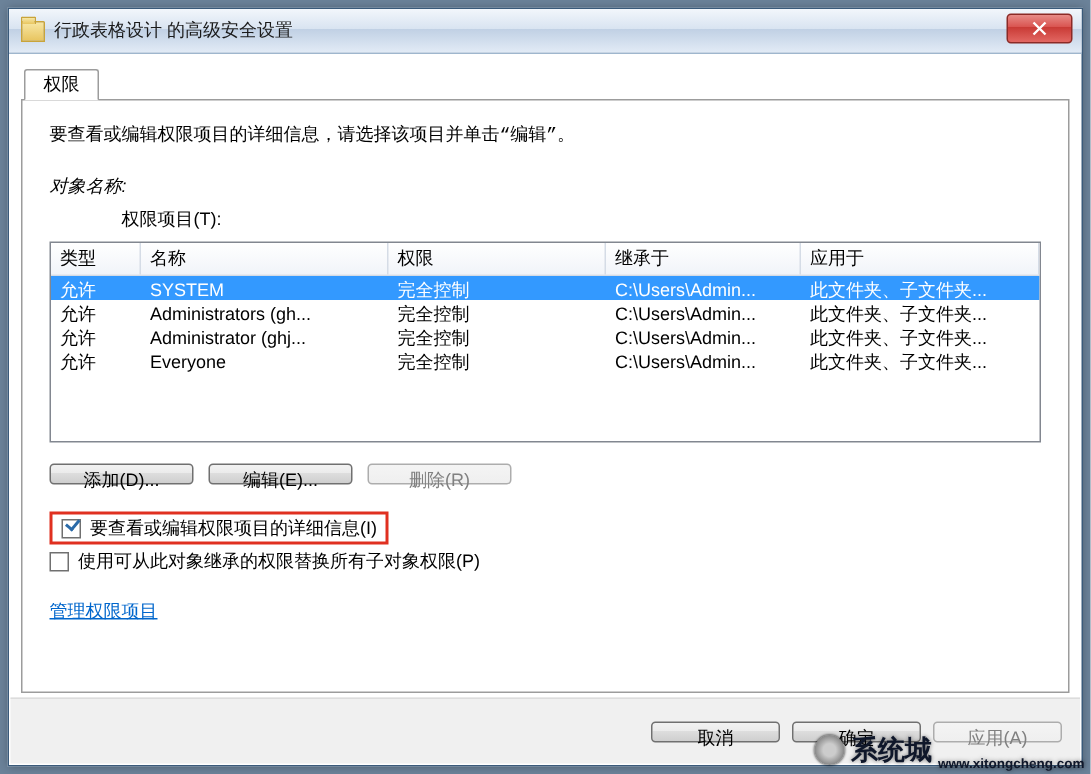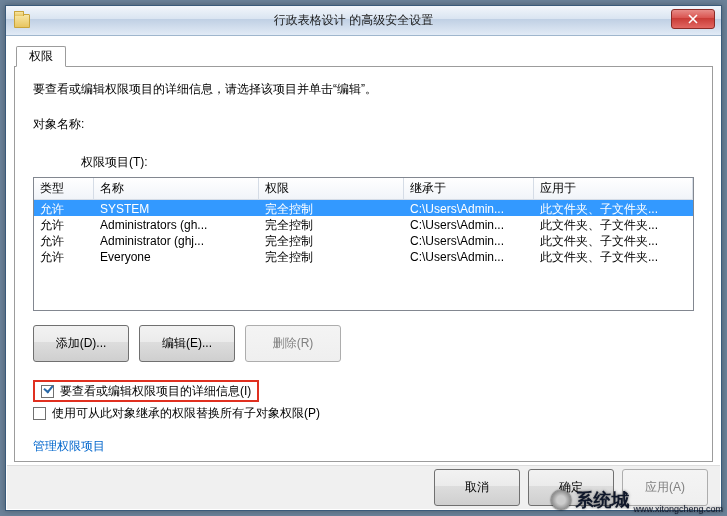--- a/index.html
+++ b/index.html
@@ -43,21 +43,20 @@
   width: 8px; height: 4px;
   background: linear-gradient(to bottom, #f7e6a3 0%, #e8c560 100%);
   border: 1px solid #c9a43a;
   border-bottom: none;
   border-radius: 1px 1px 0 0;
 }
 .titlebar .title {
   flex: 1;
   color: #1a1a1a;
   font-size: 12px;
-  text-align: center;
 }
 .close-btn {
   width: 44px; height: 20px;
   background: linear-gradient(to bottom, #e78b87 0%, #d9534f 45%, #c93b36 46%, #e26762 100%);
   border: 1px solid #8b2a26;
   border-radius: 3px;
   display: flex;
   align-items: center;
   justify-content: center;
   margin-right: 2px;
@@ -86,22 +85,22 @@
   z-index: 2;
   font-size: 12px;
 }
 .tabpane {
   position: absolute;
   left: 0; right: 0; top: 22px; bottom: 0;
   border: 1px solid #9c9c9c;
   background: #fff;
   padding: 14px 18px 10px 18px;
 }
-.hint { margin-bottom: 18px; }
-.obj-row { display: flex; margin-bottom: 21px; }
+.hint { margin-bottom: 18px; font-family: Liberation Mono, monospace; }
+.obj-row { display: flex; margin-bottom: 5px; font-style: italic; }
 .obj-label { width: 100px; }
 .list-label { margin-bottom: 6px; margin-left: 48px; }
 .listview {
   border: 1px solid #828790;
   height: 134px;
   overflow: hidden;
   background: #fff;
 }
 .lv-header {
   display: flex;
@@ -135,21 +134,21 @@
 .c2 { width: 145px; }
 .c3 { width: 130px; }
 .c4 { width: 150px; flex: 1; }
 .btnrow {
   margin-top: 14px;
   display: flex;
   gap: 10px;
 }
 .btn {
   min-width: 96px;
-  height: 37px;
+  height: 14px;
   line-height: 21px;
   border: 1px solid #707070;
   border-radius: 3px;
   background: linear-gradient(to bottom, #f2f2f2 0%, #ebebeb 45%, #dddddd 46%, #cfcfcf 100%);
   font-size: 12px;
   text-align: center;
   padding: 0 10px;
 }
 .btn.disabled {
   color: #808080;
@@ -184,20 +183,21 @@
   padding: 2px 6px;
   display: inline-flex;
   align-items: center;
   gap: 6px;
   height: 22px;
 }
 .link {
   color: #0066cc;
   margin-top: 14px;
   display: inline-block;
+  text-decoration: underline;
 }
 .footer {
   position: absolute;
   left: 1px; right: 1px; bottom: 1px;
   height: 44px;
   background: #f0f0f0;
   border-top: 1px solid #dcdcdc;
   display: flex;
   align-items: center;
   justify-content: flex-end;
@@ -218,21 +218,21 @@
   pointer-events: none;
 }
 .watermark .gear {
   width: 20px; height: 20px;
   border-radius: 50%;
   background: radial-gradient(circle, #ccc 30%, #888 70%);
   box-shadow: 0 0 2px #000;
 }
 .watermark .sub {
   font-size: 9px;
-  font-weight: normal;
+  font-weight: bold;
   align-self: flex-end;
   margin-bottom: -2px;
 }
 </style>
 </head>
 <body>
 
 <div class="window">
 
   <div class="titlebar">

